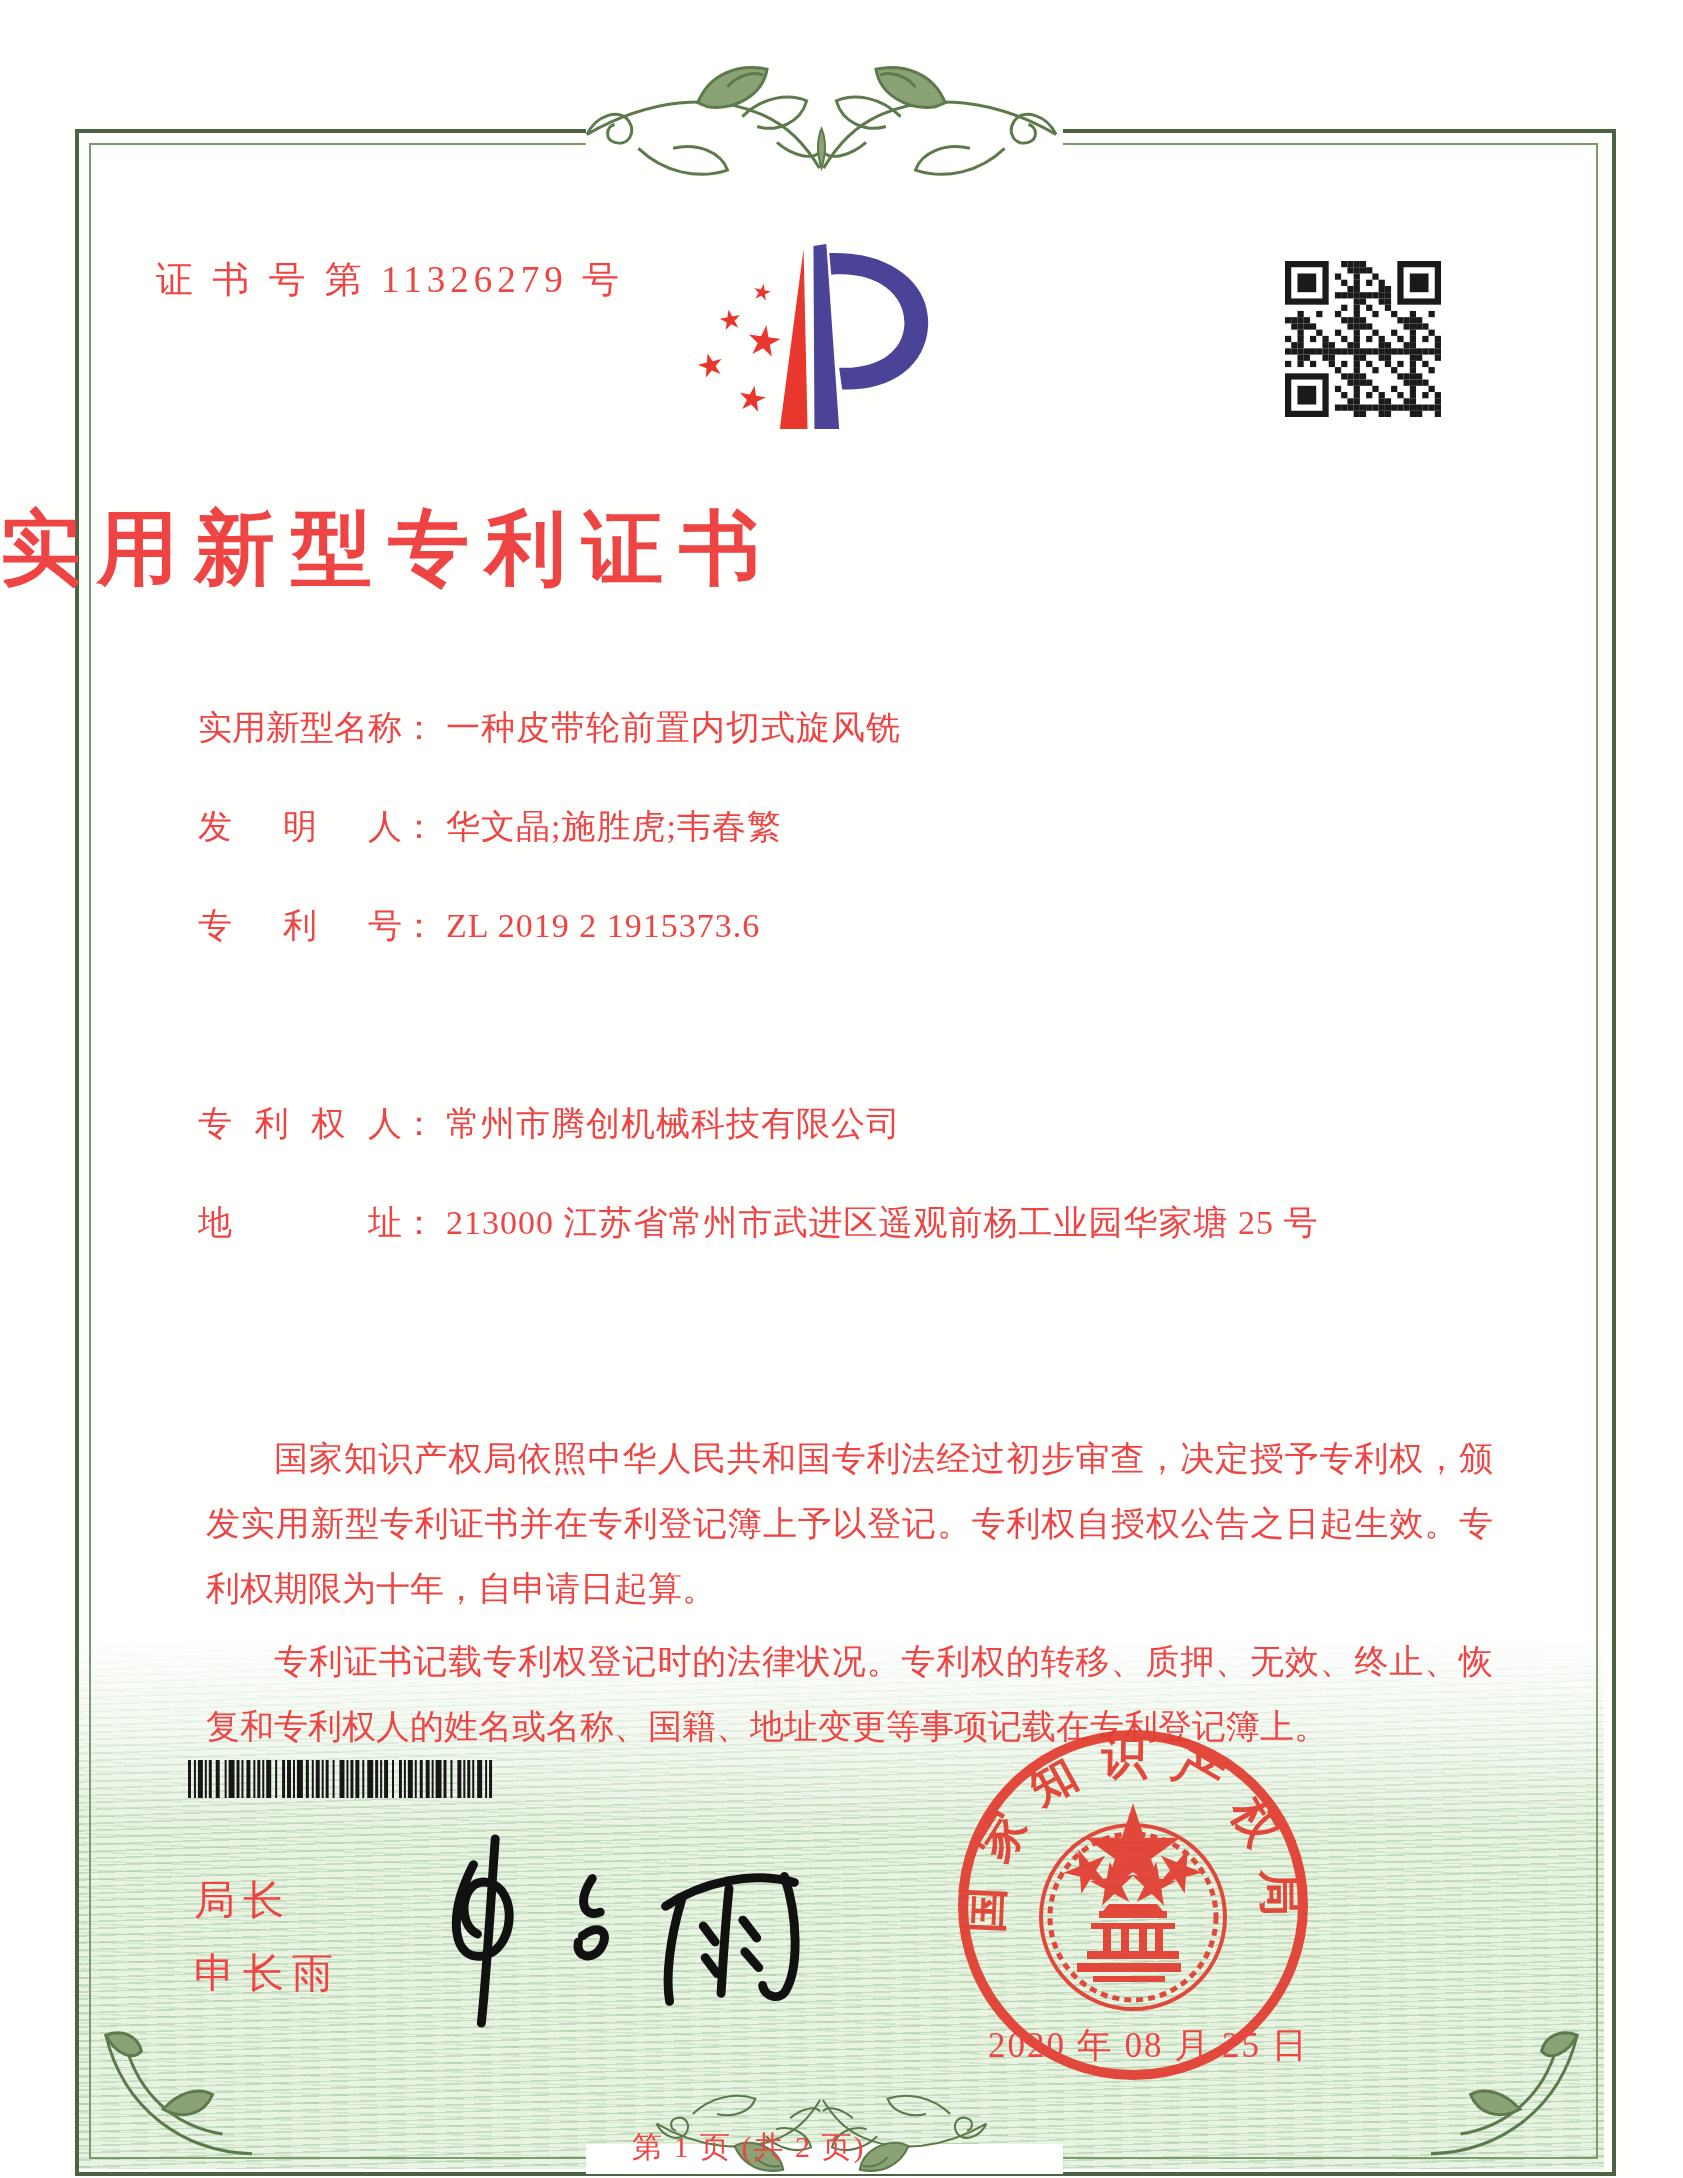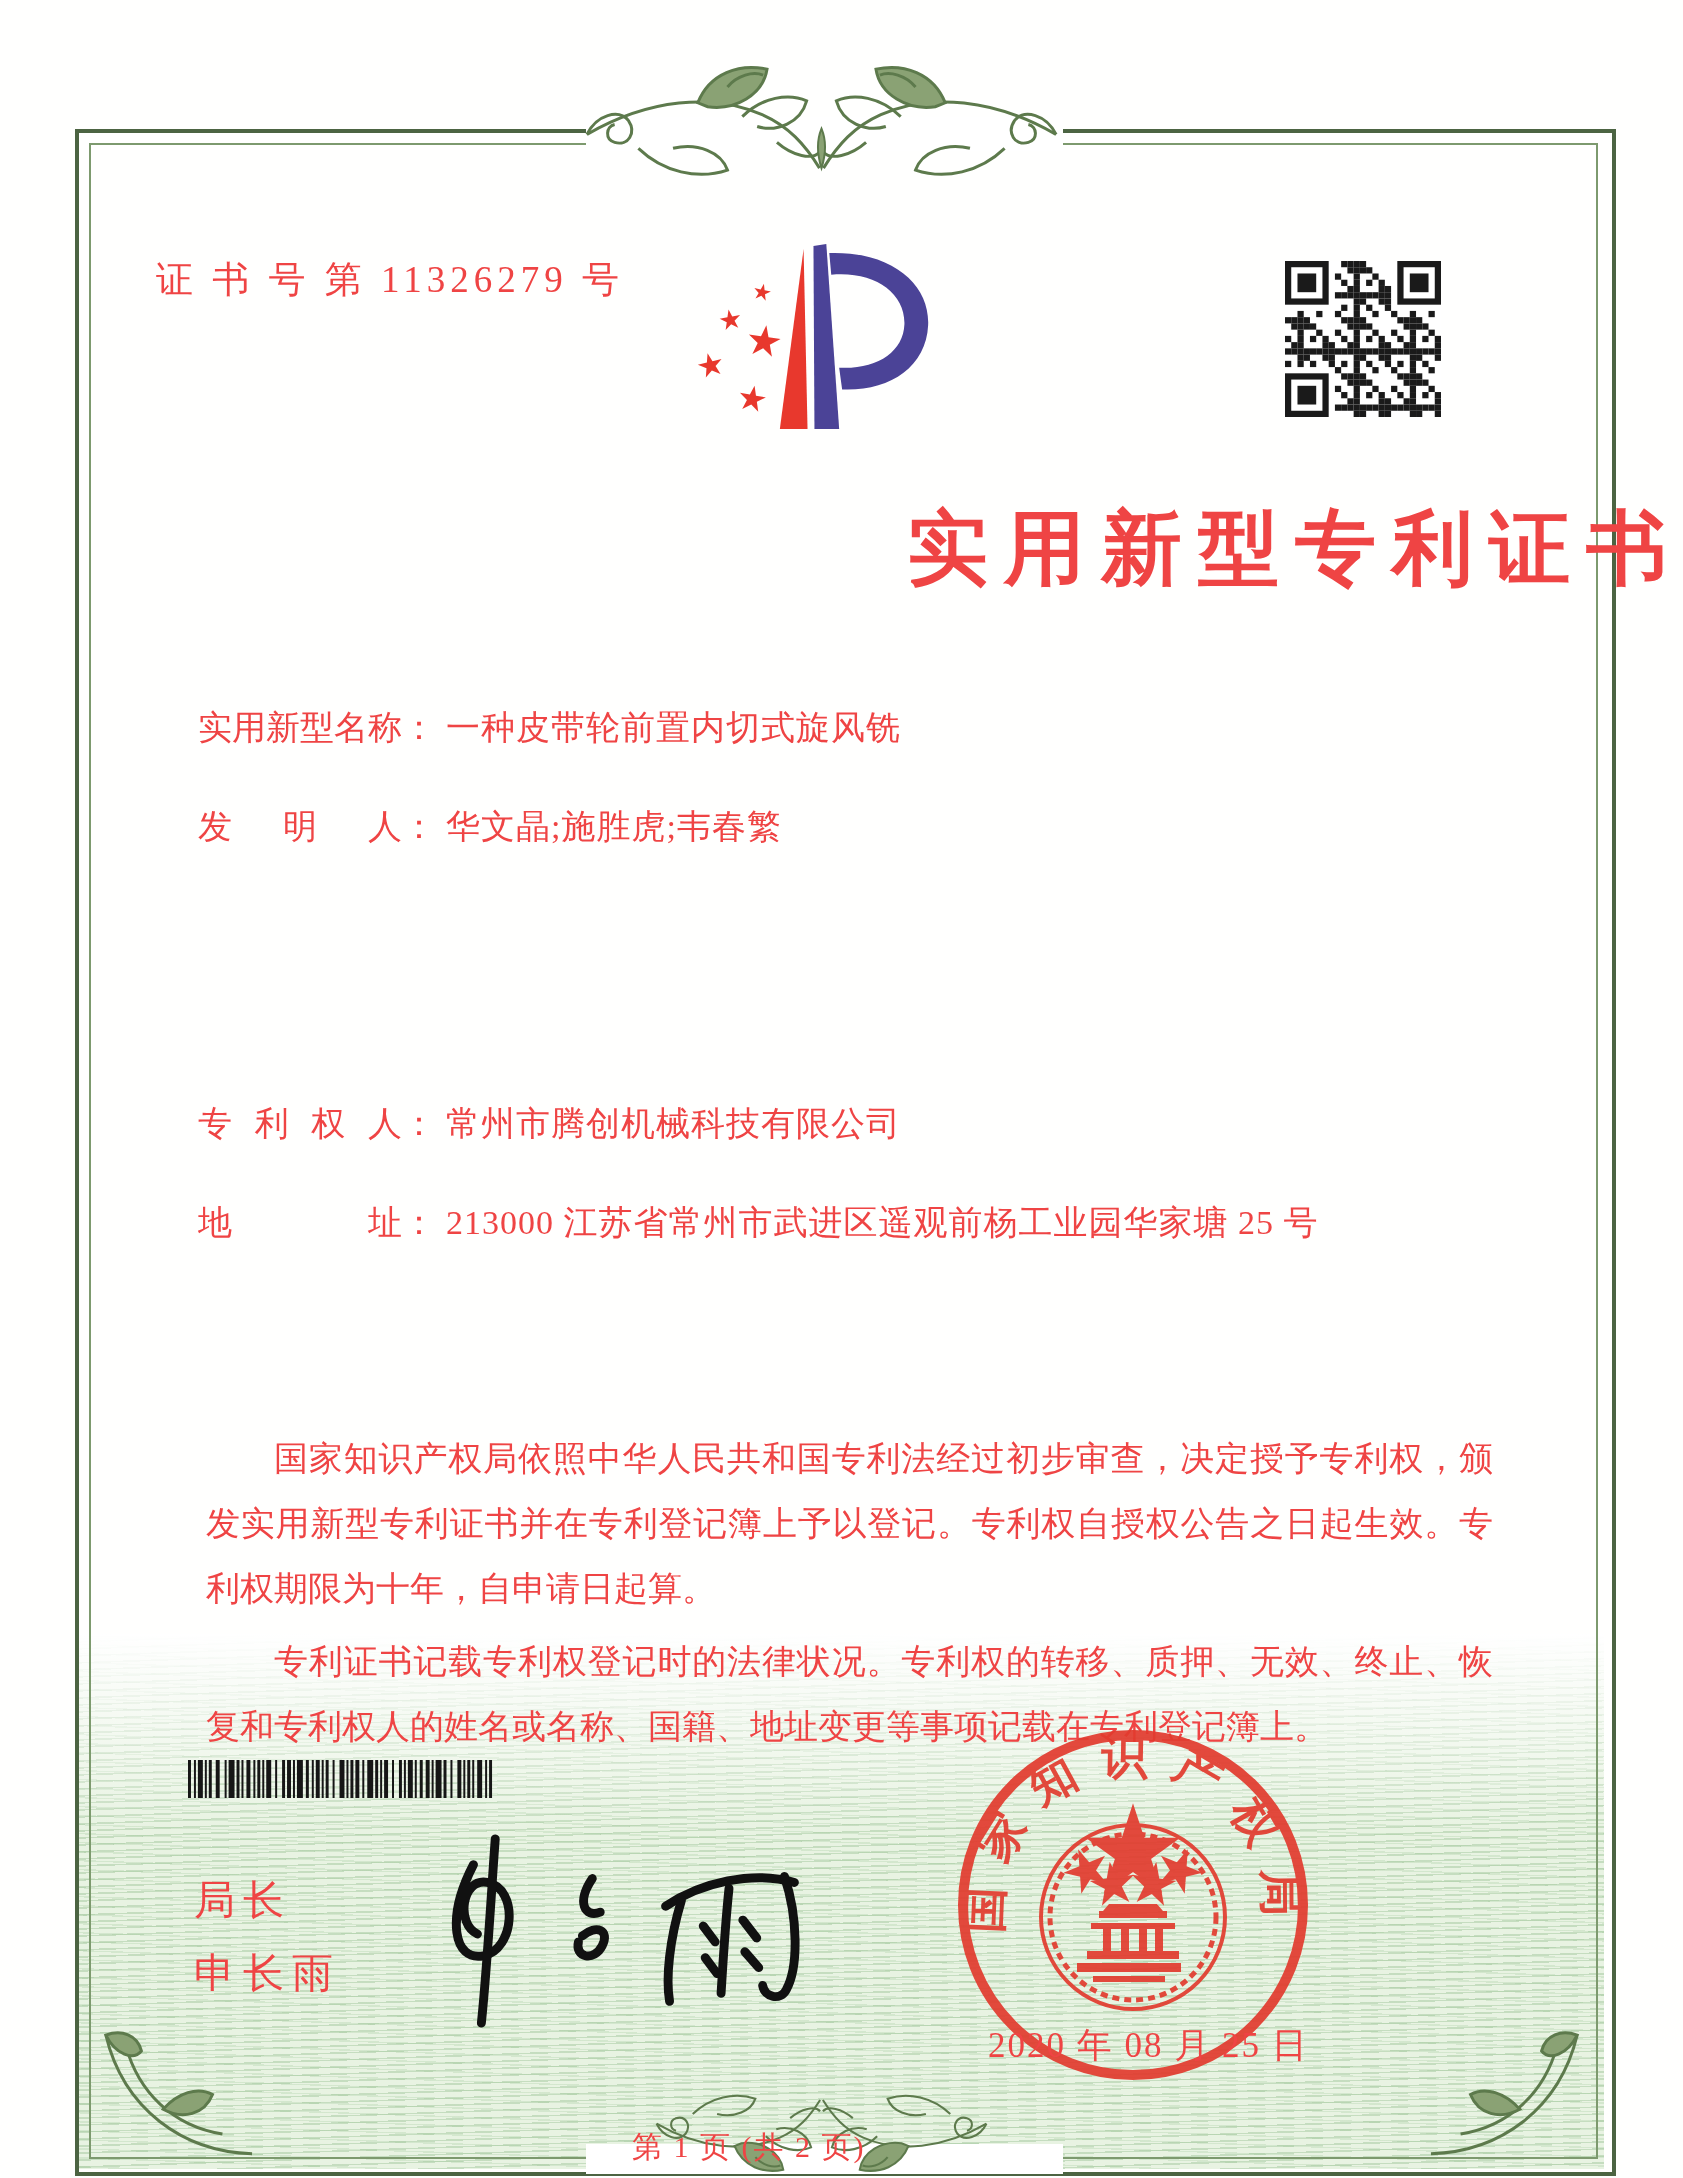--- a/index.html
+++ b/index.html
@@ -21,21 +21,21 @@
   .frame-inner{position:absolute;left:89px;top:143px;width:1505px;height:2012px;
       border:2px solid #7d9a6e;z-index:2;}
   .frame-patch{position:absolute;background:#ffffff;z-index:3;}
   .ornament{position:absolute;z-index:4;}
 
   
   .cert-no{position:absolute;left:156px;top:255px;font-size:37px;letter-spacing:5px;z-index:5;}
   .logo-box{position:absolute;left:681px;top:241px;width:259px;height:198px;z-index:5;}
   .qr-box{position:absolute;left:1285px;top:261px;width:156px;height:156px;z-index:5;}
 
-  .title{position:absolute;left:0;top:495px;width:1683px;text-align:right;
+  .title{position:absolute;left:0;top:495px;width:1683px;text-align:left;
       font-size:81px;font-weight:bold;letter-spacing:16px;z-index:5;}
 
   
   .row{position:absolute;left:198px;width:1307px;font-size:34px;white-space:nowrap;z-index:5;}
   .flabel{display:inline-block;width:204px;text-align:justify;text-align-last:justify;
       vertical-align:bottom;}
   .colon{display:inline-block;}
   .fvalue{margin-left:10px;letter-spacing:1px;}
   .pair2{position:absolute;left:606px;top:0;}
   .pair2 .flabel2{display:inline-block;}
@@ -354,20 +354,23 @@
     </svg>
 
   <div class="title">实用新型专利证书</div>
 
   <div class="row" style="top:705px;">
     <span class="flabel">实用新型名称</span><span class="colon">：</span><span class="fvalue">一种皮带轮前置内切式旋风铣</span>
   </div>
   <div class="row" style="top:804px;">
     <span class="flabel">发明人</span><span class="colon">：</span><span class="fvalue">华文晶;施胜虎;韦春繁</span>
   </div>
+  <div class="row" style="top:903px;">
+    <span class="flabel">专利号</span><span class="colon">：</span><span class="fvalue">ZL 2019 2 1915373.6</span>
+  </div>
   <div class="row" style="top:1101px;">
     <span class="flabel">专利权人</span><span class="colon">：</span><span class="fvalue">常州市腾创机械科技有限公司</span>
   </div>
   <div class="row" style="top:1200px;">
     <span class="flabel">地址</span><span class="colon">：</span><span class="fvalue">213000 江苏省常州市武进区遥观前杨工业园华家塘 25 号</span>
   </div>
 
   <div class="paras">
     <p>国家知识产权局依照中华人民共和国专利法经过初步审查，决定授予专利权，颁发实用新型专利证书并在专利登记簿上予以登记。专利权自授权公告之日起生效。专利权期限为十年，自申请日起算。</p>
     <p>专利证书记载专利权登记时的法律状况。专利权的转移、质押、无效、终止、恢复和专利权人的姓名或名称、国籍、地址变更等事项记载在专利登记簿上。</p>

